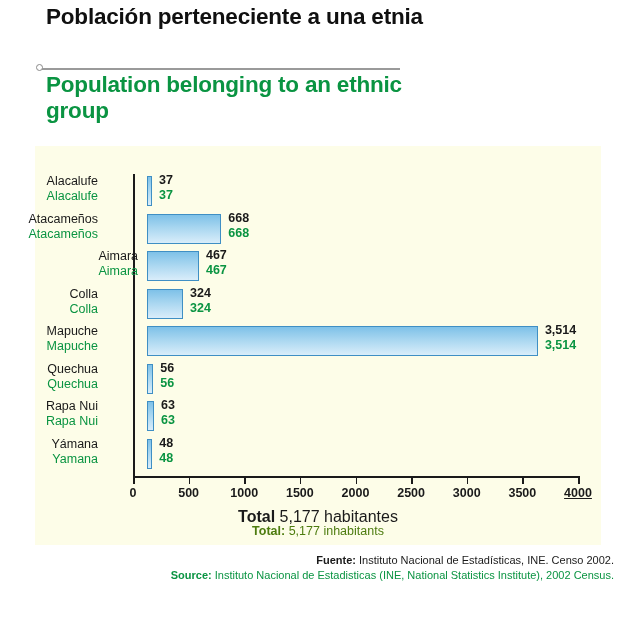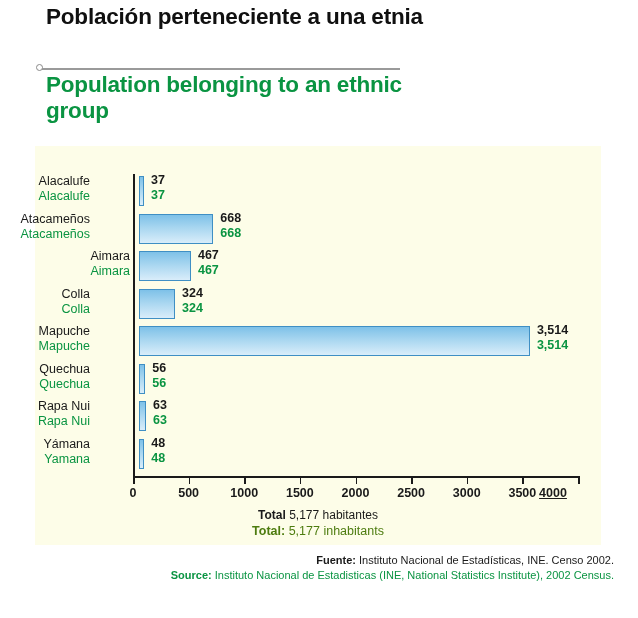--- a/index.html
+++ b/index.html
@@ -103,21 +103,21 @@
     font-size: 12.5px;
     font-weight: bold;
     color: #1a1a1a;
     transform: translateX(-50%);
     white-space: nowrap;
   }
 
   
   .row {
     position: absolute;
-    left: 4px;
+    left: 12px;
     width: 523px;
     height: 37px;
   }
   .cat-label-es {
     position: absolute;
     right: 472px;   
     top: 0px;
     font-size: 12.5px;
     color: #1a1a1a;
     white-space: nowrap;
@@ -158,21 +158,21 @@
     white-space: nowrap;
   }
 
   
   #total-es {
     position: absolute;
     left: 0;
     top: 362px;
     width: 566px;
     text-align: center;
-    font-size: 12px;
+    font-size: 16px;
     color: #1a1a1a;
   }
   #total-en {
     position: absolute;
     left: 0;
     top: 378px;
     width: 566px;
     text-align: center;
     font-size: 12.5px;
     color: #4d7c0f;
@@ -224,21 +224,21 @@
       <div class="tick-label" style="left: 264.875px;">1500</div>
       <div class="tick" style="left: 320.5px;"></div>
       <div class="tick-label" style="left: 320.5px;">2000</div>
       <div class="tick" style="left: 376.125px;"></div>
       <div class="tick-label" style="left: 376.125px;">2500</div>
       <div class="tick" style="left: 431.75px;"></div>
       <div class="tick-label" style="left: 431.75px;">3000</div>
       <div class="tick" style="left: 487.375px;"></div>
       <div class="tick-label" style="left: 487.375px;">3500</div>
       <div class="tick" style="left: 543px;"></div>
-      <div class="tick-label" style="left: 518px; text-decoration: underline;">4000</div>
+      <div class="tick-label" style="left: 543px; text-decoration: underline;">4000</div>
     </div>
   <div id="rows-container">
       <div class="row" style="top: 28px;">
         <div class="cat-label-es">Alacalufe</div>
         <div class="cat-label-en">Alacalufe</div>
         <div class="bar" style="left: 100px; width: 5px;"></div>
         <div class="val-es" style="left: 112px;">37</div>
         <div class="val-en" style="left: 112px;">37</div>
       </div>
       <div class="row" style="top: 65.5px;">

